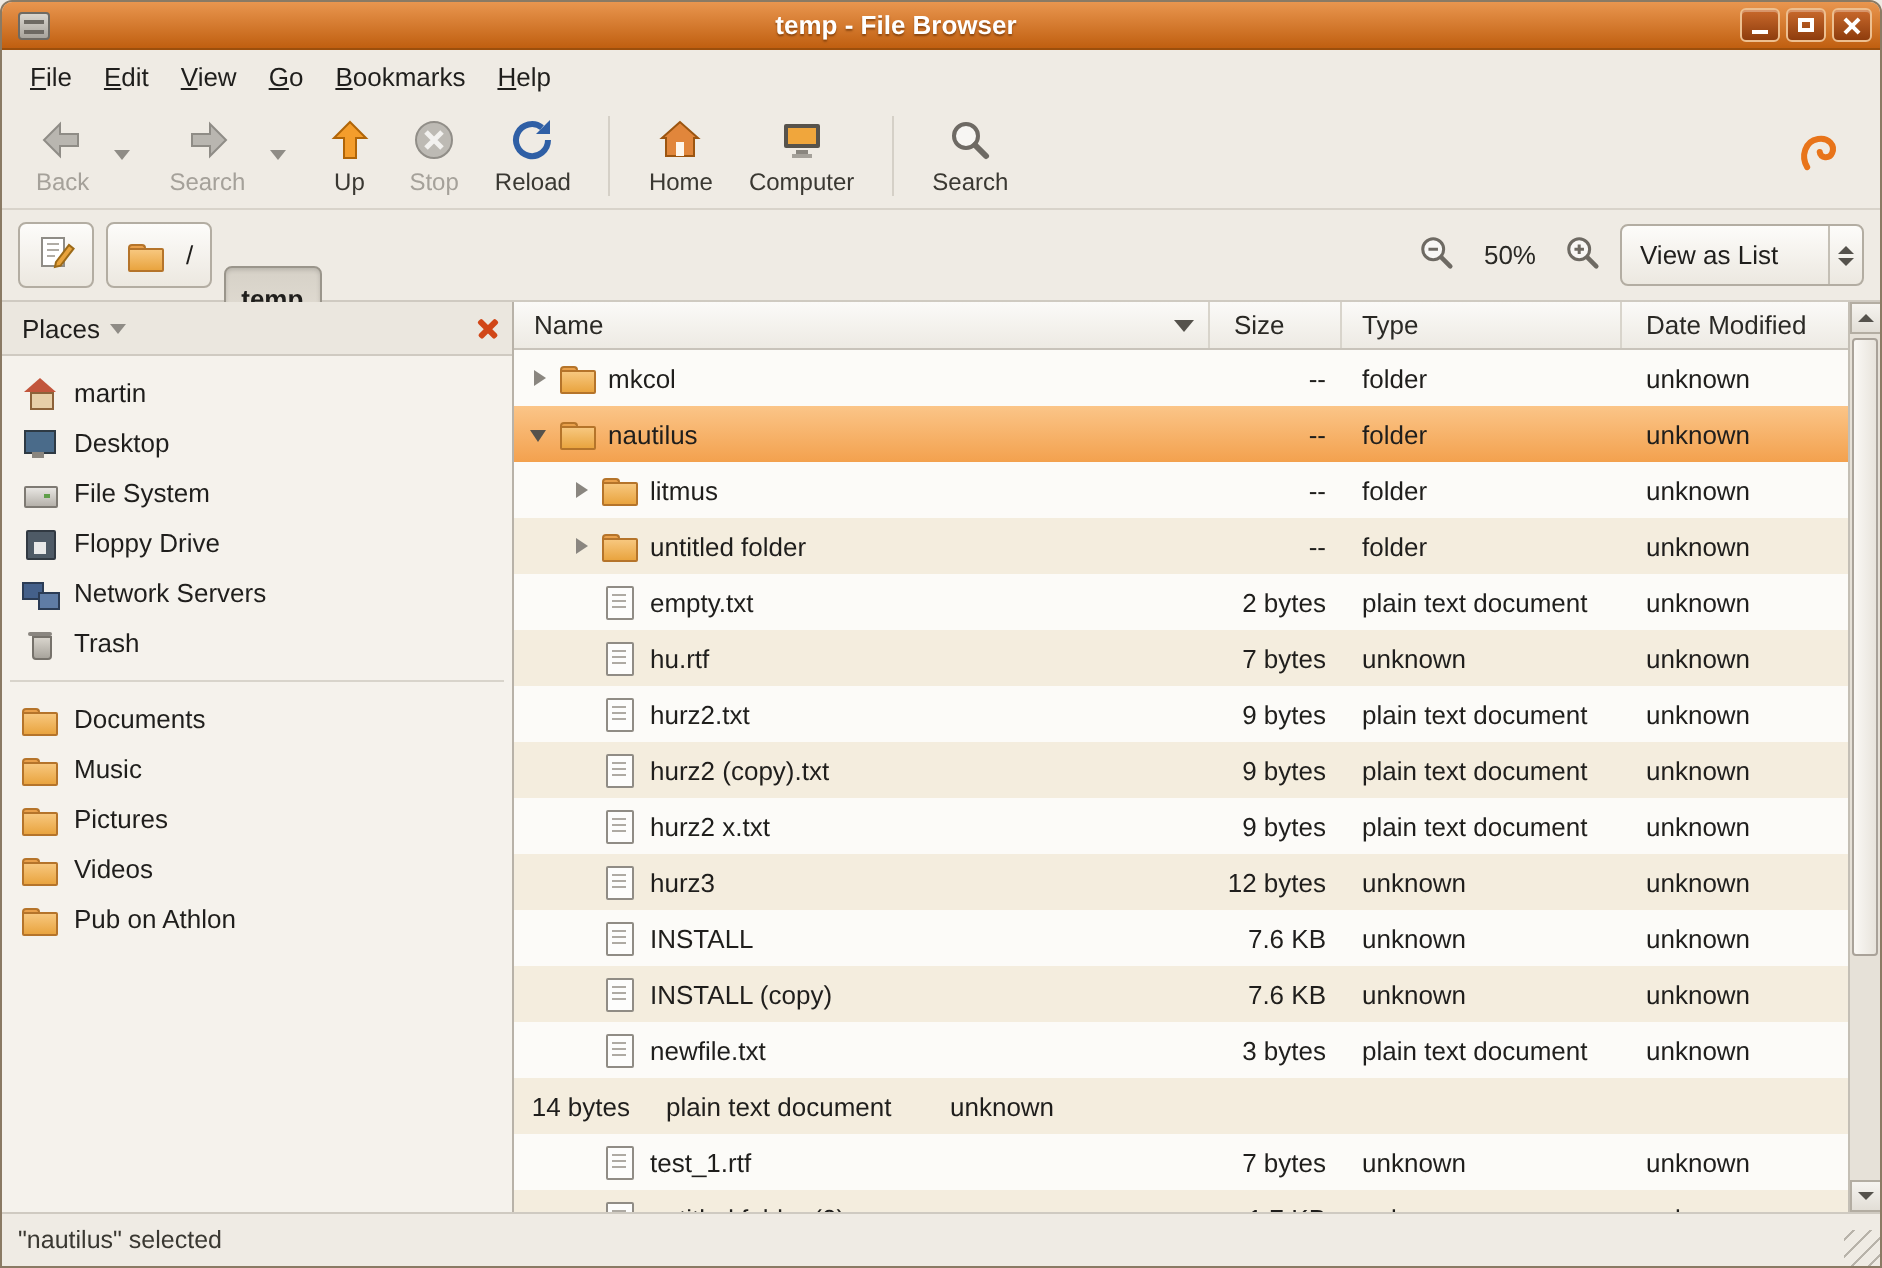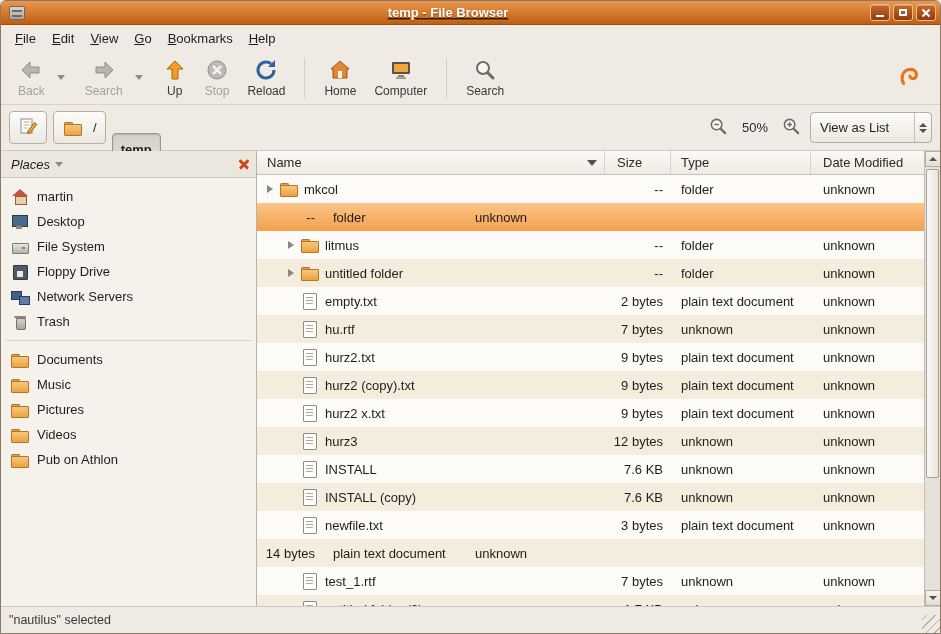--- a/index.html
+++ b/index.html
@@ -19,21 +19,20 @@
     background: var(--chrome-bg, #EFEBE4);
   }
 
   
   .titlebar {
     height: 24px; flex: 0 0 24px;
     background: linear-gradient(var(--titlebar-top,#E9964F), var(--titlebar-bottom,#C05F10));
     display: flex; align-items: center;
     padding: 0 4px;
     border-bottom: 1px solid #9c4f0c;
-    text-decoration: underline;
   }
   .win-icon { width: 16px; height: 14px; margin: 0 4px; background: linear-gradient(#d9d5ce,#a8a49c); border: 1px solid #6e6a63; border-radius: 2px; position: relative; }
   .win-icon::before { content:""; position:absolute; left:2px; top:3px; width:10px; height:2px; background:#6e6a63; box-shadow: 0 5px 0 #6e6a63; }
   .title-text { flex: 1; text-align: center; color: #fff; font-weight: bold; font-size: 13px; text-shadow: 0 1px 1px rgba(90,40,0,.6); }
   .winbtns { display: flex; }
   .winbtn {
     width: 20px; height: 17px; margin-left: 3px;
     border: 1px solid #edbf90; border-radius: 3px;
     background: linear-gradient(#c9692c, #8e3c0d);
     box-shadow: inset 0 1px rgba(255,255,255,.3);
@@ -79,21 +78,21 @@
   .combo-label { flex: 1; display: flex; align-items: center; padding-left: 9px; }
   .combo-step { width: 17px; border-left: 1px solid #c4bfb5; display: flex; flex-direction: column; align-items: center; justify-content: center; gap: 2px; }
   .tri-up { width:0;height:0;border-left:4px solid transparent;border-right:4px solid transparent;border-bottom:4px solid #55524c; }
   .tri-down { width:0;height:0;border-left:4px solid transparent;border-right:4px solid transparent;border-top:4px solid #55524c; }
 
   
   .main { flex: 1; display: flex; min-height: 0; }
 
   
   .sidebar { width: 256px; flex: 0 0 256px; border-right: 1px solid #b8b2a8; background: #F5F2EC; display: flex; flex-direction: column; }
-  .side-header { height: 27px; flex: 0 0 27px; display: flex; align-items: center; padding: 0 6px 0 10px; background: #ebe7df; border-bottom: 1px solid #cfcac1; font-style: italic; }
+  .side-header { height: 27px; flex: 0 0 27px; display: flex; align-items: center; padding: 0 6px 0 10px; background: #ebe7df; border-bottom: 1px solid #cfcac1; }
   .side-header-label { margin-right: 5px; }
   .side-close { margin-left: auto; position: relative; width: 12px; height: 12px; }
   .side-close::before, .side-close::after { content:""; position:absolute; left:0; top:5px; width:12px; height:2.5px; background:#d14718; border-radius:1px; }
   .side-close::before { transform: rotate(45deg); } .side-close::after { transform: rotate(-45deg); }
   .places-list { flex: 1; overflow: hidden; padding-top: 6px; }
   .side-item { height: 25px; display: flex; align-items: center; padding-left: 10px; }
   .side-sep { height: 1px; background: #d8d4cb; margin: 6px 4px; }
   .slabel { white-space: nowrap; }
 
   
@@ -422,20 +421,26 @@
       <span class="expander closed"></span>
       <span class="ficon ficon-folder"></span>
       <span class="fname">mkcol</span>
     </div>
     <div class="cell csize">--</div>
     <div class="cell ctype">folder</div>
     <div class="cell cmod">unknown</div>
   </div>
 
   <div class="frow odd selected">
+    <div class="cell cname">
+      <span class="indent" style="width: 0px;"></span>
+      <span class="expander open"></span>
+      <span class="ficon ficon-folder"></span>
+      <span class="fname">nautilus</span>
+    </div>
     <div class="cell csize">--</div>
     <div class="cell ctype">folder</div>
     <div class="cell cmod">unknown</div>
   </div>
 
   <div class="frow">
     <div class="cell cname">
       <span class="indent" style="width: 21px;"></span>
       <span class="expander closed"></span>
       <span class="ficon ficon-folder"></span>

